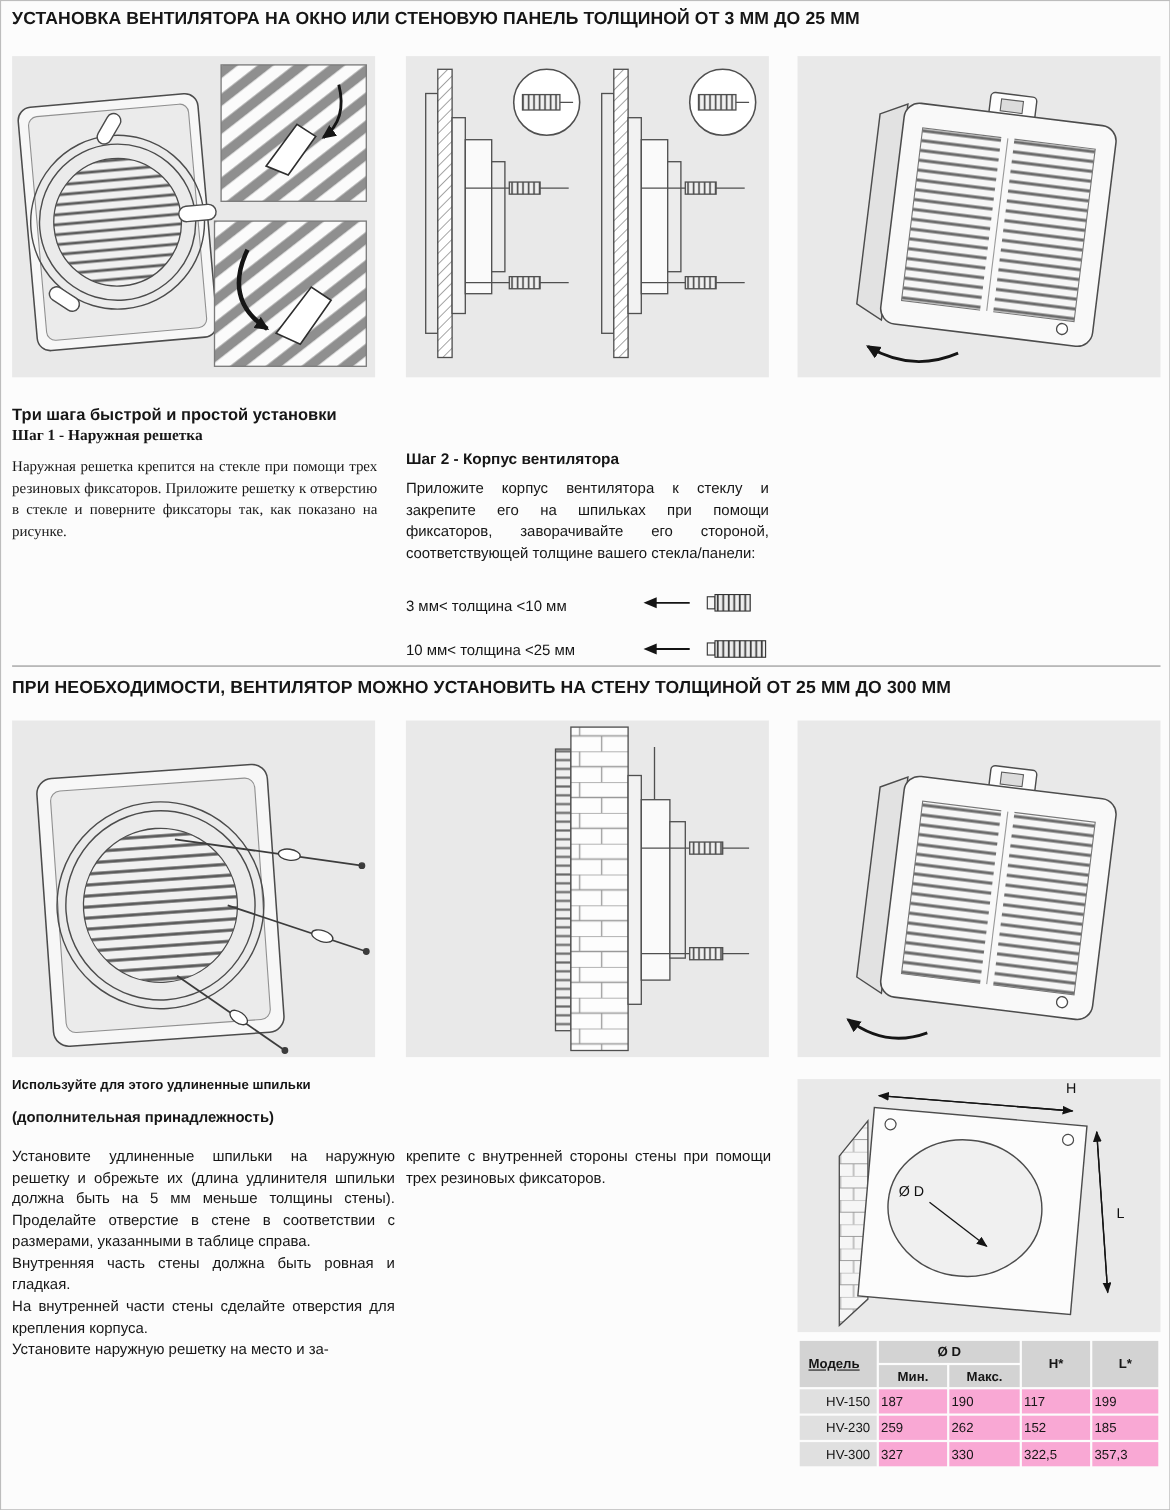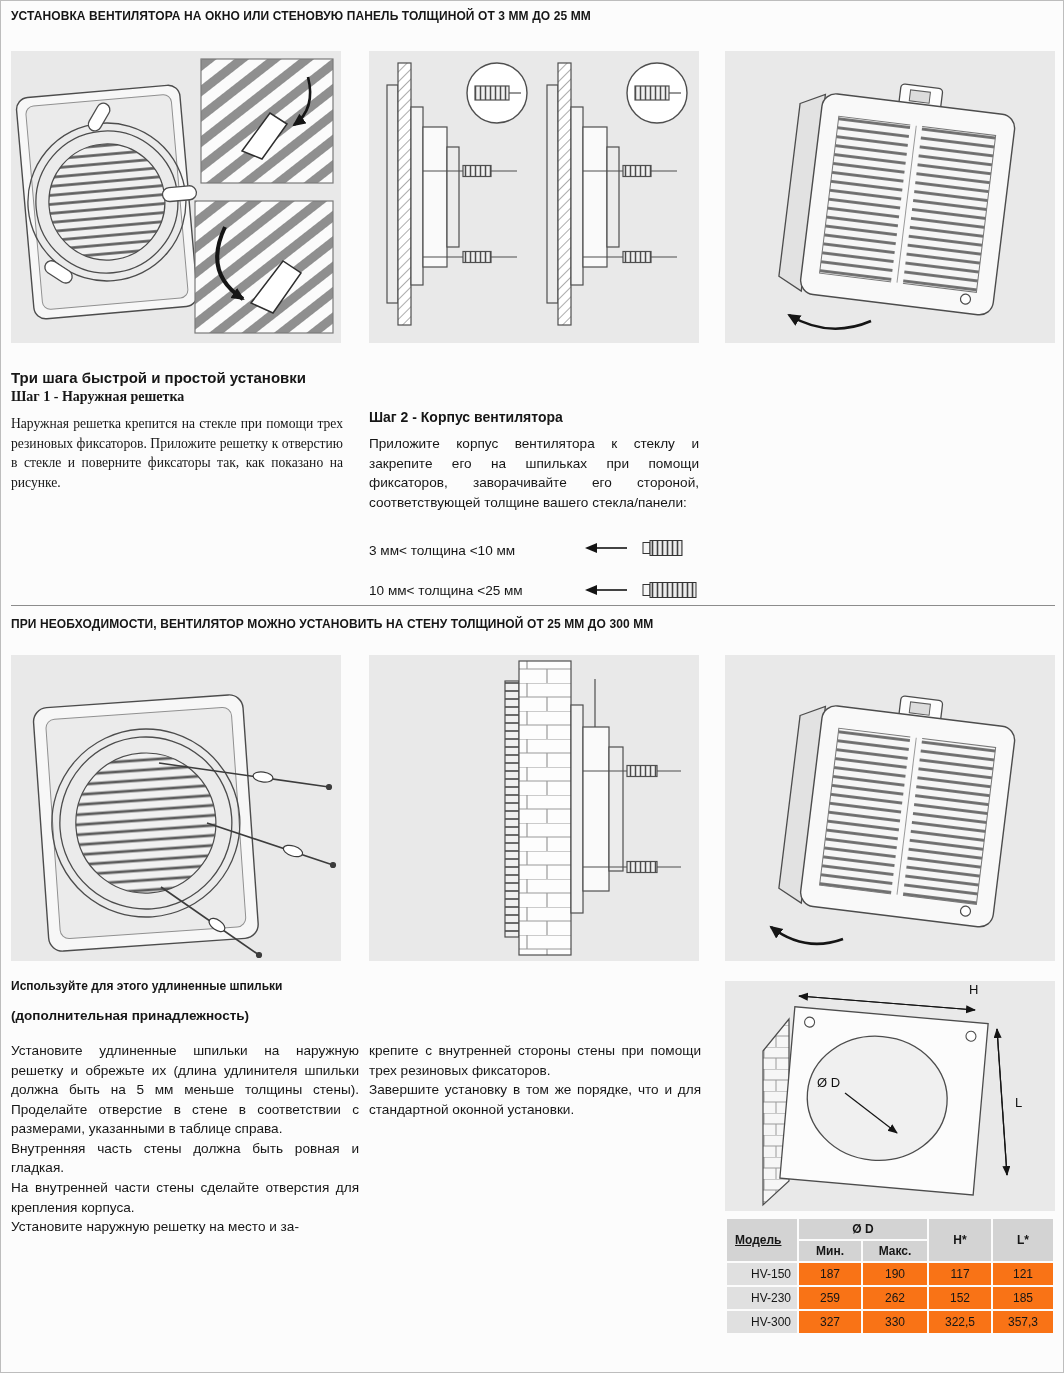--- a/index.html
+++ b/index.html
@@ -1,35 +1,35 @@
 <!DOCTYPE html>
 <html><head>
 <meta charset="utf-8">
 <style>
   html,body{margin:0;padding:0;}
   body{background:#9b9b9b;font-family:"Liberation Sans",sans-serif;}
   .page{position:relative;width:1064px;height:1373px;margin:0 auto;background:#fcfcfc;
         border:1px solid #bdbdbd;box-sizing:border-box;overflow:hidden;color:#161616;}
-  .sec-title{position:absolute;font-size:12px;font-weight:700;letter-spacing:.1px;margin:0;}
+  .sec-title{position:absolute;font-size:16px;font-weight:700;letter-spacing:.1px;margin:0;}
   .panel{position:absolute;background:#e9e9e9;}
   .panel svg{display:block;width:100%;height:100%;}
   .subtitle{position:absolute;font-size:15px;font-weight:700;margin:0;}
   .col{position:absolute;}
   .col h3{font-size:14px;font-weight:700;margin:0 0 9px 0;}
   .col p{font-size:13.6px;line-height:1.44;text-align:justify;margin:0;}
   .thick-row{display:flex;align-items:center;justify-content:space-between;margin-top:22px;font-size:13.6px;}
   .thick-row:first-of-type{margin-top:26px;align-items:flex-end;}
   .divider{position:absolute;left:10px;top:604px;width:1044px;height:1px;background:#8c8c8c;}
   .heading2{position:absolute;font-size:12px;font-weight:700;margin:0;}
   .subheading2{position:absolute;font-size:13.5px;font-weight:700;margin:0;}
   .spec-table{position:absolute;left:724px;top:1216px;width:330px;border-collapse:separate;
               border-spacing:2px;font-size:12px;table-layout:fixed;}
   .spec-table th{background:#d3d3d3;font-weight:700;padding:3px 2px;text-align:center;}
   .spec-table th.left{text-align:left;padding-left:8px;text-decoration:underline;}
-  .spec-table td{background:#f97316;padding:4px 2px;text-align:center;}
+  .spec-table td{background:#f9a8d4;padding:4px 2px;text-align:left;}
   .spec-table td.model{text-align:left;padding-left:24px;background:#e0e0e0;}
   .footnote{position:absolute;left:724px;top:1412px;width:330px;font-size:11px;line-height:1.3;}
   svg text{font-family:"Liberation Sans",sans-serif;}
 </style>
 </head>
 <body>
 
 <div class="page">
 
   <h1 class="sec-title" style="left:10px;top:8px;width:1044px;">УСТАНОВКА ВЕНТИЛЯТОРА НА ОКНО ИЛИ СТЕНОВУЮ ПАНЕЛЬ ТОЛЩИНОЙ ОТ 3 ММ ДО 25 ММ</h1>
@@ -266,21 +266,20 @@
 
   <div class="col" style="left:10px;top:1040px;width:348px;">
     <p>Установите удлиненные шпильки на наружную решетку и обрежьте их (длина удлинителя шпильки должна быть на 5 мм меньше толщины стены). Проделайте отверстие в стене в соответствии с размерами, указанными в таблице справа.</p>
     <p>Внутренняя часть стены должна быть ровная и гладкая.</p>
     <p>На внутренней части стены сделайте отверстия для крепления корпуса.</p>
     <p>Установите наружную решетку на место и за-</p>
   </div>
 
   <div class="col" style="left:368px;top:1040px;width:332px;">
     <p>крепите с внутренней стороны стены при помощи трех резиновых фиксаторов.</p>
-    <p>Завершите установку в том же порядке, что и для стандартной оконной установки.</p>
   </div>
 
   <div class="panel" style="left:724px;top:980px;width:330px;height:230px;">
     <svg viewBox="0 0 330 230">
       <defs>
         <pattern id="br7" width="30" height="22" patternUnits="userSpaceOnUse">
           <rect width="30" height="22" fill="#f6f6f6"></rect>
           <path d="M0 0 H30 M0 11 H30 M9 0 V11 M21 11 V22" stroke="#9a9a9a" stroke-width="1" fill="none"></path>
         </pattern>
         <marker id="ar7" markerUnits="userSpaceOnUse" markerWidth="12" markerHeight="10" refX="9" refY="4" orient="auto">
@@ -324,21 +323,21 @@
         <th>Мин.</th>
         <th>Макс.</th>
       </tr>
     </thead>
     <tbody>
       <tr>
         <td class="model">HV-150</td>
         <td>187</td>
         <td>190</td>
         <td>117</td>
-        <td>121</td>
+        <td>199</td>
       </tr>
       <tr>
         <td class="model">HV-230</td>
         <td>259</td>
         <td>262</td>
         <td>152</td>
         <td>185</td>
       </tr>
       <tr>
         <td class="model">HV-300</td>

